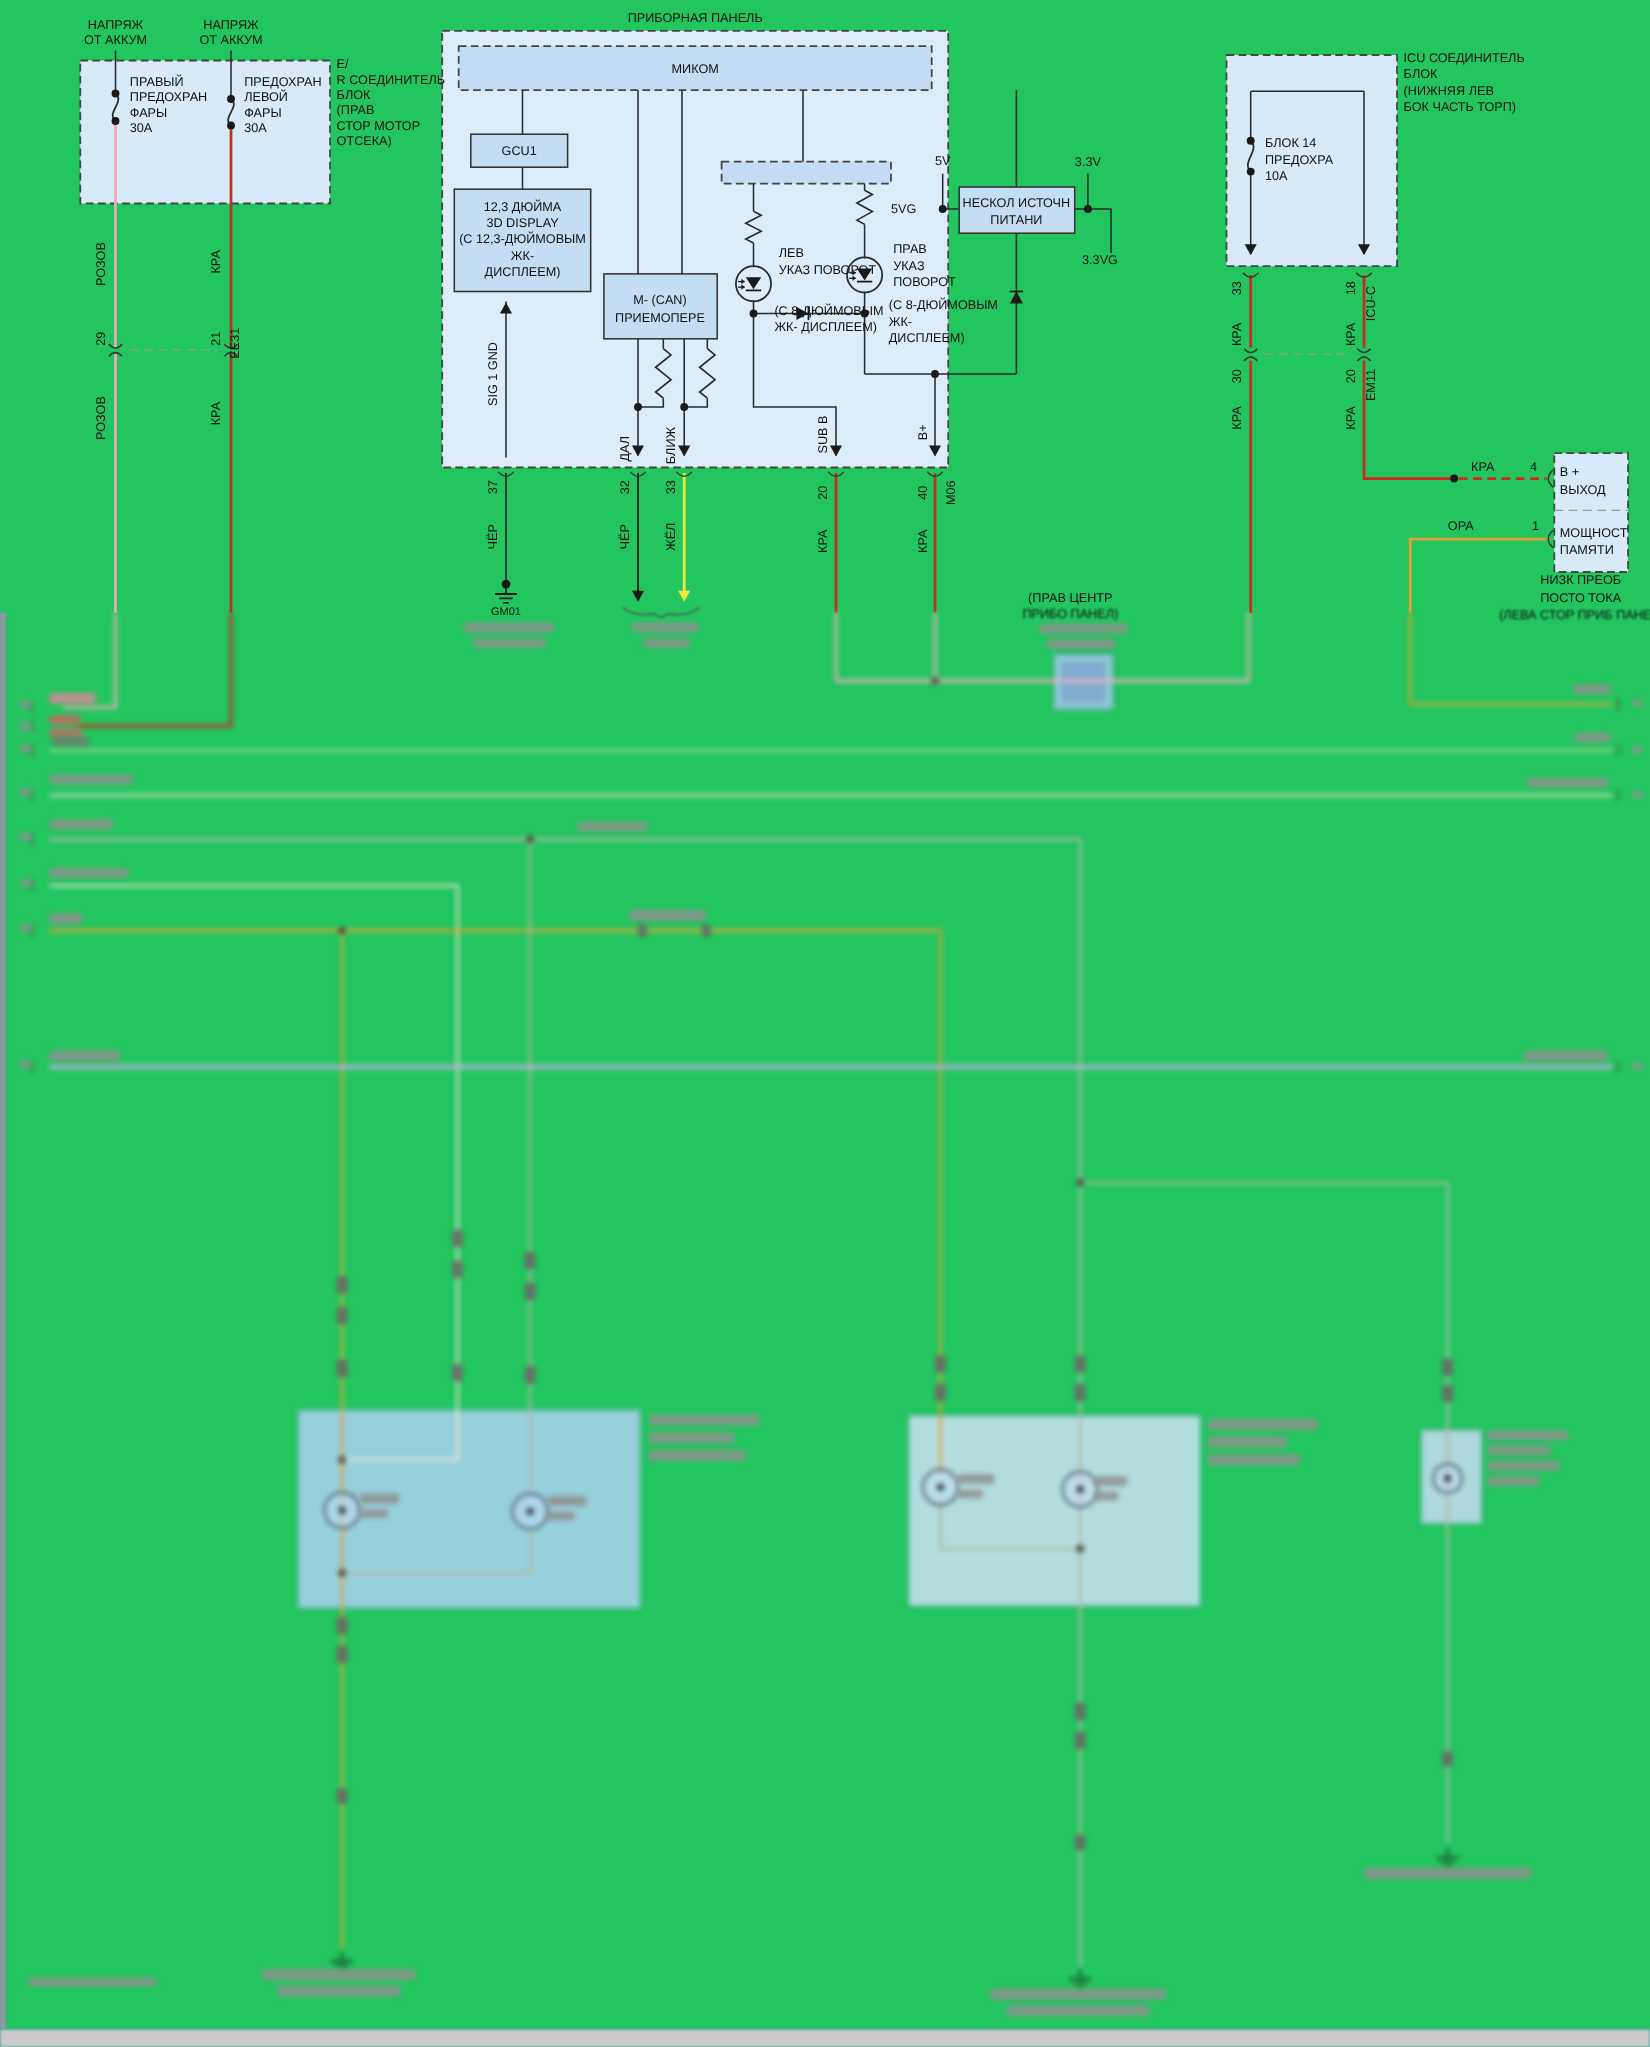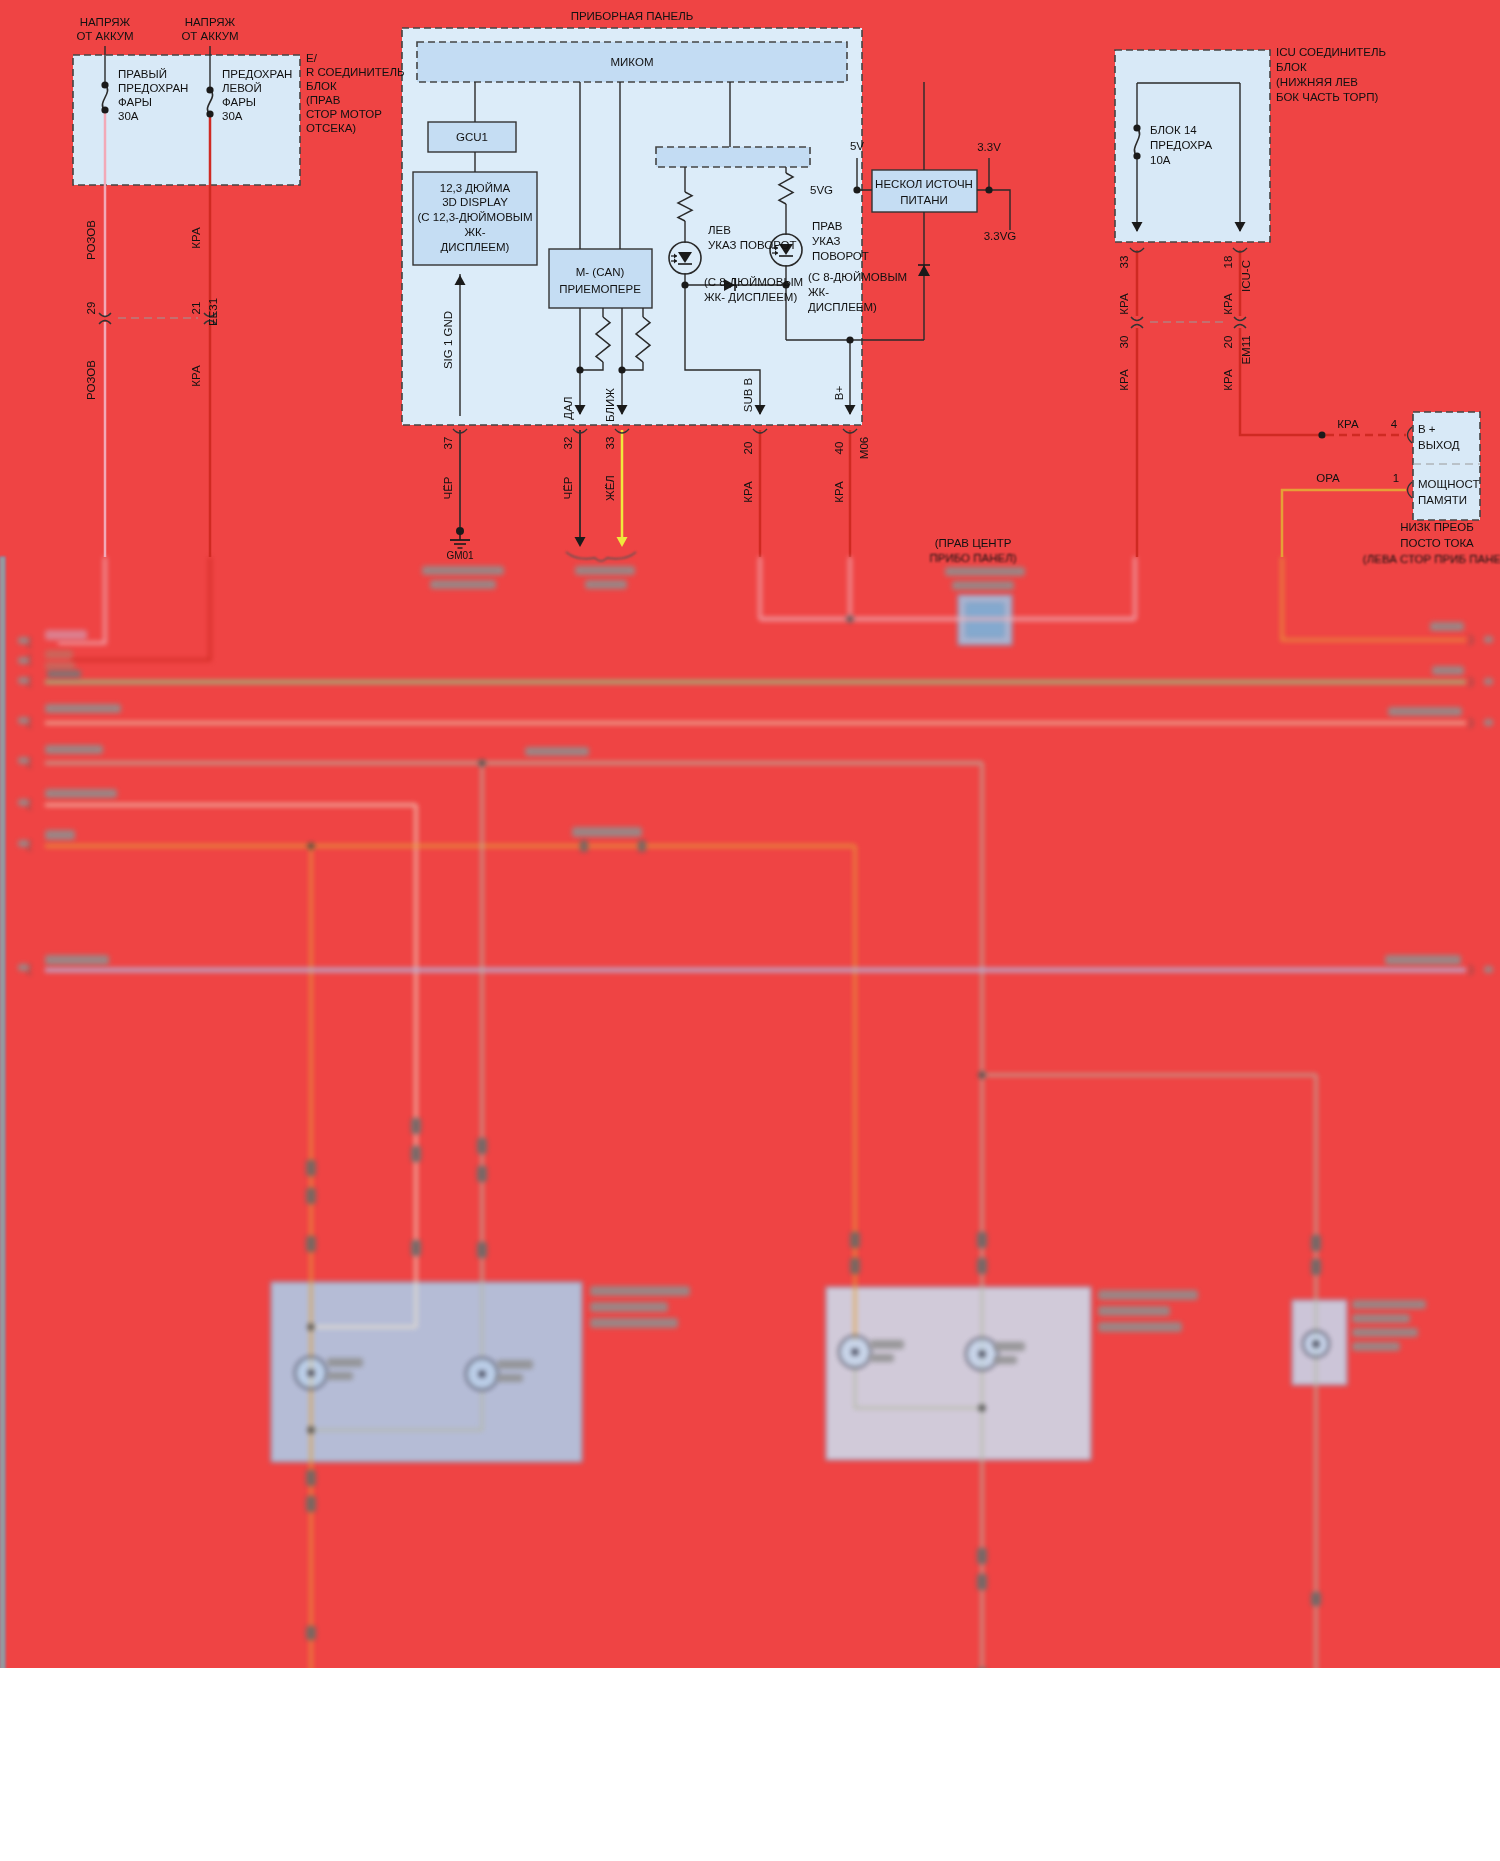--- a/index.html
+++ b/index.html
@@ -1,16 +1,16 @@
 <!DOCTYPE html>
 <html><head>
 <meta charset="utf-8">
 <style>
   html,body{margin:0;padding:0;background:#fff;}
-  #stage{position:relative;width:1500px;height:1668px;background:#ef4444;overflow:hidden;
+  #stage{position:relative;width:1500px;height:1861px;background:#22c55e;overflow:hidden;
          font-family:"Liberation Sans", sans-serif;}
   svg text{font-family:"Liberation Sans", sans-serif;fill:#111;}
   .bl1{filter:blur(1.2px);}
   .bl2{filter:blur(2.4px);opacity:.85;}
 </style>
 </head>
 <body>
 
 <div id="stage"><svg width="1500" height="1861" viewBox="0 0 1500 1861">
       <rect x="73" y="55" width="227" height="130" fill="#d8e9f7" stroke="#444" stroke-width="1.6" stroke-dasharray="7,4"></rect>

